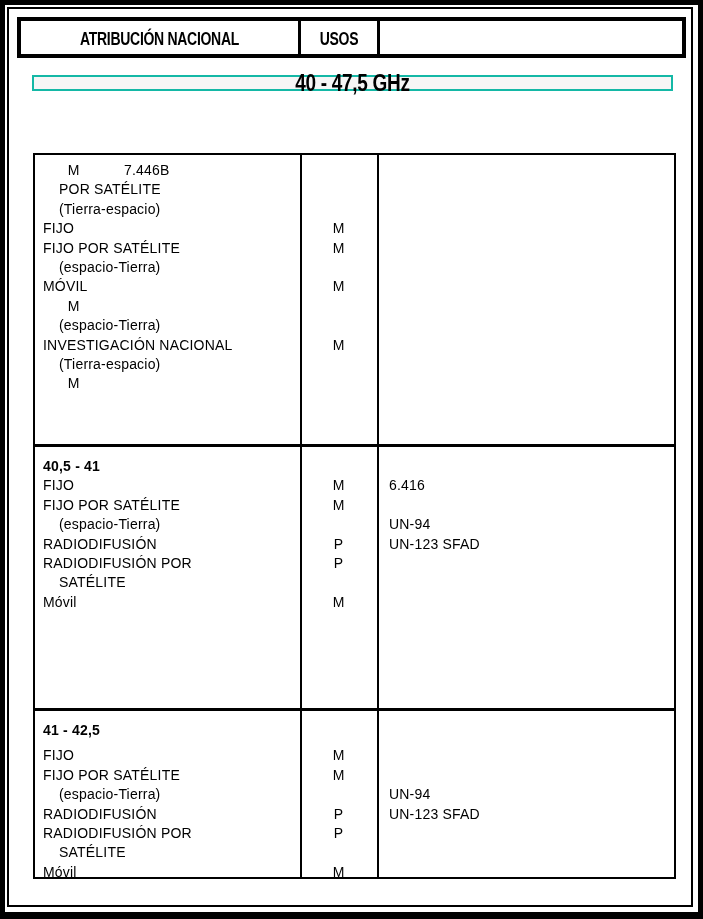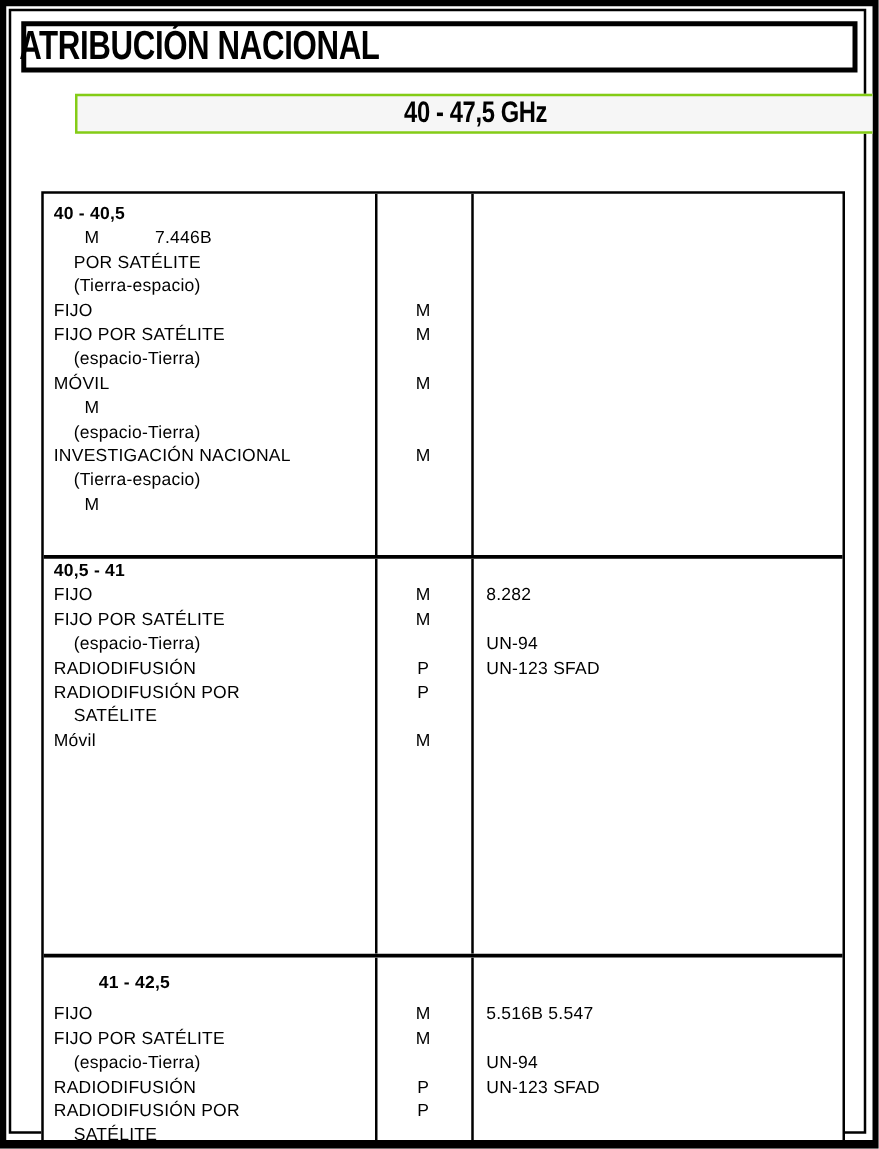--- a/index.html
+++ b/index.html
@@ -15,80 +15,80 @@
     border:2px solid #000; z-index:0;
   }
   
   .header-box {
     position:absolute; left:12px; top:12px; width:669px; height:41px;
     box-sizing:border-box; border:4px solid #000; background:#fff;
     display:flex; align-items:stretch; z-index:2;
   }
   .hcell {
     display:flex; align-items:center; justify-content:center;
-    font-weight:bold; font-size:25px; letter-spacing:-0.3px; white-space:nowrap;
+    font-weight:bold; font-size:14px; letter-spacing:-0.3px; white-space:nowrap;
   }
   .hcell > span { display:inline-block; transform:scaleY(1.3); }
   .hcol1 { width:277px; }
   .hcol2 { width:76px; border-left:3px solid #000; border-right:3px solid #000; }
   .hcol3 { flex:1; }
   
   .title-box {
-    position:absolute; left:27px; top:70px; width:641px; height:32px;
-    box-sizing:border-box; border:2px solid #84cc16; background:#f6f6f6;
-    display:flex; align-items:center; justify-content:center; z-index:1;margin-left:28px;
+    position:absolute; left:27px; top:70px; width:641px; height:16px;
+    box-sizing:border-box; border:2px solid #14b8a6; background:#f6f6f6;
+    display:flex; align-items:center; justify-content:center; z-index:1;
   }
   .title-box .t {
     font-weight:bold; font-size:19px; letter-spacing:-0.3px;
     display:inline-block; transform:scaleY(1.25); white-space:nowrap;
   }
   
   .band-table {
     position:absolute; left:28px; top:148px; width:643px;
     box-sizing:border-box; border:2px solid #000; background:#fff; z-index:1;
   }
   .band-row { position:relative; overflow:hidden; box-sizing:border-box; }
   .band-row + .band-row { border-top:3px solid #000; }
   .band-row.r1 { height:289px; padding-top:6px; }
-  .band-row.r2 { height:319px; }
+  .band-row.r2 { height:264px; padding-top:10px; }
   .band-row.r3 { height:169px; padding-top:10px; }
   .v1,.v2 { position:absolute; top:0; bottom:0; width:2px; background:#000; }
   .v1 { left:265px; } .v2 { left:342px; }
   .line { display:flex; height:19.4px; line-height:19.4px; font-size:14px; letter-spacing:0.2px; }
   .svc { width:265px; padding-left:8px; box-sizing:border-box; white-space:nowrap; overflow:hidden; }
   .svc.ind { padding-left:24px; }
   .uso { width:77px; text-align:center; letter-spacing:0; }
   .obs { flex:1; padding-left:12px; white-space:nowrap; overflow:hidden; }
   .line.band .svc { font-weight:bold; }
-  .r3 .line.band { margin-bottom:6px;padding-left:36px; }
+  .r3 .line.band { margin-bottom:6px; }
 </style>
 </head>
 <body>
 
 <div class="page">
   <div class="inner-frame"></div>
 
   <div class="header-box">
     <div class="hcell hcol1">
         <span>ATRIBUCIÓN NACIONAL</span>
       </div>
+    <div class="hcell hcol2">
+        <span>USOS</span>
+      </div>
   </div>
 
   <div class="title-box">
     <span class="t">40 - 47,5 GHz</span>
   </div>
 
   <div class="band-table">
 
     <div class="band-row r1">
       <div class="v1"></div>
       <div class="v2"></div>
-      <div class="line band">
-        <div class="svc">40 - 40,5</div>
-      </div>
       <div class="line">
         <div class="uso">M</div>
         <div class="obs">7.446B</div>
       </div>
       <div class="line">
         <div class="svc ind">POR SATÉLITE</div>
         <div class="uso"></div>
         <div class="obs"></div>
       </div>
       <div class="line">
@@ -147,21 +147,21 @@
 
     <div class="band-row r2">
       <div class="v1"></div>
       <div class="v2"></div>
       <div class="line band">
         <div class="svc">40,5 - 41</div>
       </div>
       <div class="line">
         <div class="svc">FIJO</div>
         <div class="uso">M</div>
-        <div class="obs">8.282</div>
+        <div class="obs">6.416</div>
       </div>
       <div class="line">
         <div class="svc">FIJO POR SATÉLITE</div>
         <div class="uso">M</div>
         <div class="obs"></div>
       </div>
       <div class="line">
         <div class="svc ind">(espacio-Tierra)</div>
         <div class="uso"></div>
         <div class="obs">UN-94</div>
@@ -190,21 +190,20 @@
 
     <div class="band-row r3">
       <div class="v1"></div>
       <div class="v2"></div>
       <div class="line band">
         <div class="svc">41 - 42,5</div>
       </div>
       <div class="line">
         <div class="svc">FIJO</div>
         <div class="uso">M</div>
-        <div class="obs">5.516B 5.547</div>
       </div>
       <div class="line">
         <div class="svc">FIJO POR SATÉLITE</div>
         <div class="uso">M</div>
         <div class="obs"></div>
       </div>
       <div class="line">
         <div class="svc ind">(espacio-Tierra)</div>
         <div class="uso"></div>
         <div class="obs">UN-94</div>

